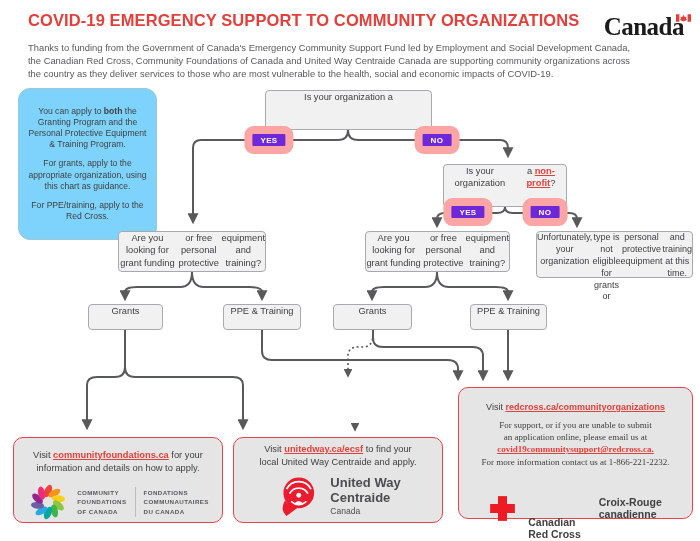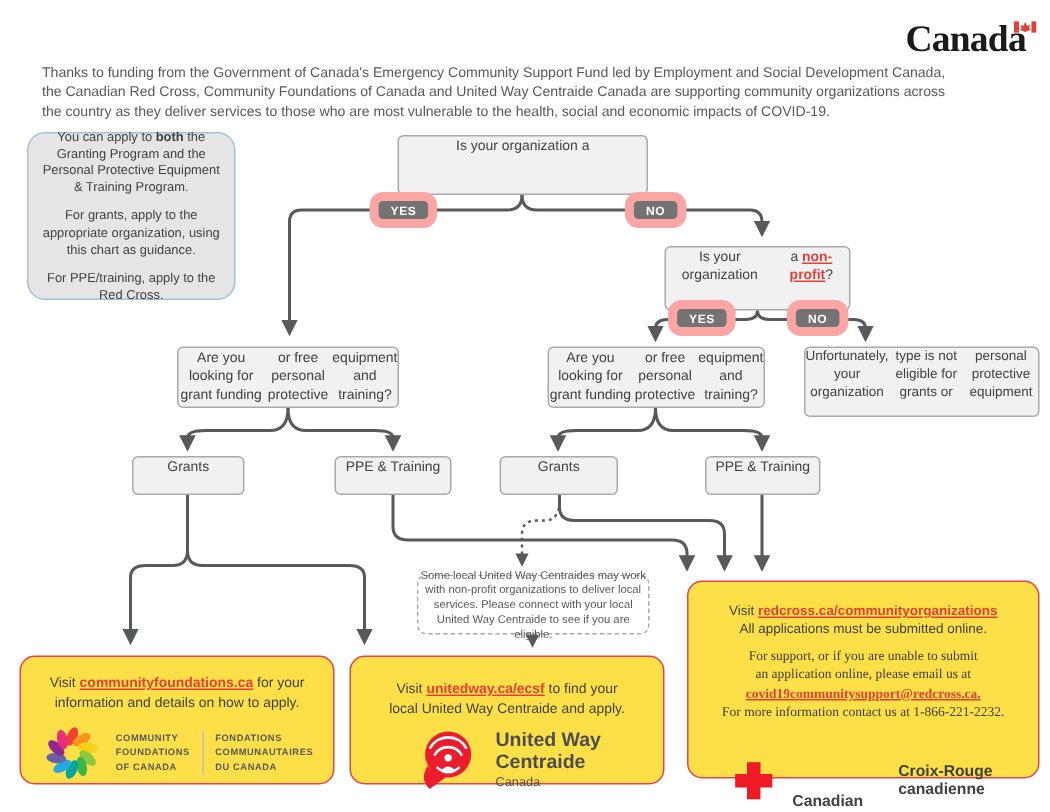--- a/index.html
+++ b/index.html
@@ -7,44 +7,44 @@
     font-family:"Liberation Sans", sans-serif;overflow:hidden;}
   
   .title{position:absolute;left:28px;top:11px;font-size:16.5px;font-weight:bold;
     color:#e2403b;letter-spacing:.1px;white-space:nowrap;}
   .wordmark{position:absolute;right:16px;top:13px;font-family:"Liberation Serif", serif;
     font-size:25px;font-weight:bold;color:#1a1a1a;letter-spacing:-.5px;}
   .wordmark svg{position:absolute;top:1px;right:-7px;}
   .intro{position:absolute;left:28px;top:41px;width:650px;font-size:9.4px;
     color:#58595b;line-height:1.4;}
   
-  .infobox{position:absolute;left:18px;top:88px;width:139px;height:112px;
-    background:#e5e5e5;border:1px solid #9fc3d8;border-radius:12px;
+  .infobox{position:absolute;left:18px;top:88px;width:139px;height:152px;
+    background:#7dd3fc;border:1px solid #9fc3d8;border-radius:12px;
     font-size:8.6px;color:#414042;text-align:center;line-height:1.3;
     display:flex;flex-direction:column;justify-content:center;padding:4px 7px;box-sizing:border-box;z-index:2;}
   .infobox p{margin:4px 0;}
   
   .node{position:absolute;background:#f1f1f2;border:1px solid #a7a9ac;border-radius:4px;
     display:flex;flex-direction:row;justify-content:center;text-align:center;
     font-size:9.3px;color:#414042;line-height:1.32;z-index:2;box-sizing:border-box;}
   .node.small{font-size:9px;}
   .rlink{color:#e2403b;font-weight:bold;text-decoration:underline;cursor:pointer;}
-  .pill{position:absolute;z-index:3;background:#737373;color:#fff;font-weight:bold;
-    font-size:8px;padding:1.5px 8px;border-radius:9px;border:6px solid #fca5a5;
+  .pill{position:absolute;z-index:3;background:#6d28d9;color:#fff;font-weight:bold;
+    font-size:8px;padding:1.5px 8px;border-radius:9px;border:8px solid #fca5a5;
     transform:translate(-50%,-50%);letter-spacing:.4px;}
   .dottedbox{position:absolute;left:278px;top:383px;width:155px;height:40px;
     background:#fff;border:1.2px dashed #a7a9ac;border-radius:6px;z-index:2;
     font-size:7.5px;color:#58595b;line-height:1.3;display:flex;flex-direction:column;
     justify-content:center;text-align:center;box-sizing:border-box;}
   
   svg.connectors{position:absolute;left:0;top:0;z-index:1;}
   .flowline{fill:none;stroke:#58595b;stroke-width:2;}
   .flowline.dotted{stroke-dasharray:2,2.6;stroke-width:1.6;}
   
-  .card{position:absolute;background:#fde047;border:1.5px solid #e8434b;border-radius:10px;
+  .card{position:absolute;background:#e5e5e5;border:1.5px solid #e8434b;border-radius:10px;
     z-index:2;text-align:center;color:#414042;box-sizing:border-box;}
   .card .cline{font-size:9.3px;line-height:1.35;}
   .logo-row{display:flex;align-items:center;justify-content:center;}
   .cfc-col{font-size:6.2px;font-weight:bold;color:#58595b;letter-spacing:.4px;
     text-align:left;line-height:1.55;}
   .cfc-div{width:1px;height:30px;background:#bcbec0;margin:0 8px;}
   .uw-text{text-align:left;margin-left:9px;color:#4d4d4f;}
   .uw-text .l1,.uw-text .l2{font-size:13px;font-weight:bold;line-height:1.12;}
   .uw-text .l3{font-size:8.5px;margin-top:1px;}
   .rc-col{font-size:10.5px;font-weight:bold;color:#414042;text-align:left;line-height:1.2;}
@@ -70,20 +70,21 @@
     <path class="flowline" d="M437,272 Q437,287 449,287 L496,287 Q508,287 508,292 L508,299" marker-end="url(#arw)"></path>
     <path class="flowline" d="M125,330 L125,367 Q125,377 115,377 L97,377 Q87,377 87,385 L87,428" marker-end="url(#arw)"></path>
     <path class="flowline" d="M125,330 L125,367 Q125,377 135,377 L233,377 Q243,377 243,385 L243,428" marker-end="url(#arw)"></path>
     <path class="flowline" d="M262,330 L262,351 Q262,360 272,360 L448,360 Q458,360 458,369 L458,379" marker-end="url(#arw)"></path>
     <path class="flowline" d="M373,330 L373,338 Q373,347 383,347 L473,347 Q483,347 483,356 L483,379" marker-end="url(#arw)"></path>
     <path class="flowline dotted" d="M373,334 Q373,347 363,347 L358,347 Q348,347 348,356 L348,376" marker-end="url(#arw)"></path>
     <path class="flowline" d="M508,330 L508,379" marker-end="url(#arw)"></path>
     <path class="flowline dotted" d="M355,424 L355,430" marker-end="url(#arw)"></path>
   </svg>
 
+  <div class="title">COVID-19 EMERGENCY SUPPORT TO COMMUNITY ORGANIZATIONS</div>
   <div class="wordmark">
     <span>Canada</span>
     <svg width="15" height="8" viewBox="0 0 20 10">
       <rect x="0" y="0" width="4.5" height="10" fill="#e2403b"></rect>
       <rect x="15.5" y="0" width="4.5" height="10" fill="#e2403b"></rect>
       <polygon points="10,0.5 11.6,3.8 14.2,3.2 13.2,6.4 15.2,7.2 10,9.5 4.8,7.2 6.8,6.4 5.8,3.2 8.4,3.8" fill="#e2403b"></polygon>
     </svg>
   </div>
   <div class="intro">
     <div>Thanks to funding from the Government of Canada's Emergency Community Support Fund led by Employment and Social Development Canada,</div>
@@ -115,46 +116,41 @@
   <div class="node" style="left:365px;top:231px;width:145px;height:41px;">
     <div>Are you looking for grant funding</div>
     <div>or free personal protective</div>
     <div>equipment and training?</div>
   </div>
 
   <div class="node small" style="left:536px;top:231px;width:157px;height:47px;">
     <div>Unfortunately, your organization</div>
     <div>type is not eligible for grants or</div>
     <div>personal protective equipment</div>
+    <div>and training at this time.</div>
   </div>
 
   <div class="node" style="left:88px;top:304px;width:75px;height:26px;">
       <div>Grants</div>
     </div>
   <div class="node" style="left:223px;top:304px;width:78px;height:26px;">
       <div>PPE &amp; Training</div>
     </div>
   <div class="node" style="left:333px;top:304px;width:79px;height:26px;">
       <div>Grants</div>
     </div>
   <div class="node" style="left:470px;top:304px;width:77px;height:26px;">
       <div>PPE &amp; Training</div>
     </div>
 
   <div class="pill" style="left:269px;top:140px;">YES</div>
   <div class="pill" style="left:437px;top:140px;">NO</div>
   <div class="pill" style="left:468px;top:212px;">YES</div>
   <div class="pill" style="left:545px;top:212px;">NO</div>
 
-  <div class="dottedbox">
-    <div>Some local United Way Centraides may work</div>
-    <div>with non-profit organizations to deliver local</div>
-    <div>services. Please connect with your local</div>
-    <div>United Way Centraide to see if you are eligible.</div>
-  </div>
 
   <div class="card" style="left:13px;top:437px;width:210px;height:86px;padding-top:11px;">
     <div class="cline"><span>Visit </span><span class="rlink">communityfoundations.ca</span><span> for your</span></div>
     <div class="cline">information and details on how to apply.</div>
     <div class="logo-row" style="margin-top:7px;">
       <svg width="42" height="42" viewBox="-21 -21 42 42">
         <ellipse transform="rotate(0) translate(0,-11) rotate(24)" rx="3.4" ry="6.6" fill="#ef4136"></ellipse>
         <ellipse transform="rotate(36) translate(0,-11) rotate(24)" rx="3.4" ry="6.6" fill="#f7941d"></ellipse>
         <ellipse transform="rotate(72) translate(0,-11) rotate(24)" rx="3.4" ry="6.6" fill="#f7d117"></ellipse>
         <ellipse transform="rotate(108) translate(0,-11) rotate(24)" rx="3.4" ry="6.6" fill="#8dc63f"></ellipse>
@@ -172,21 +168,21 @@
       </div>
       <div class="cfc-div"></div>
       <div class="cfc-col">
         <div>FONDATIONS</div>
         <div>COMMUNAUTAIRES</div>
         <div>DU CANADA</div>
       </div>
     </div>
   </div>
 
-  <div class="card" style="left:233px;top:437px;width:210px;height:86px;padding-top:15px;">
+  <div class="card" style="left:233px;top:437px;width:210px;height:86px;padding-top:5px;">
     <div class="cline"><span>Visit </span><span class="rlink">unitedway.ca/ecsf</span><span> to find your</span></div>
     <div class="cline">local United Way Centraide and apply.</div>
     <div class="logo-row" style="margin-top:5px;">
       <svg width="46" height="46" viewBox="0 0 60 60">
         <circle cx="31" cy="26" r="20" fill="#ed1b2e"></circle>
         <path d="M13,36 Q6,48 15,56 L30,45 Q18,42 13,36 Z" fill="#ed1b2e"></path>
         <path d="M15,21 A18,18 0 0 1 47,21" stroke="#fff" stroke-width="2.4" fill="none"></path>
         <path d="M19,27 A13.5,13.5 0 0 1 43,27" stroke="#fff" stroke-width="2.2" fill="none"></path>
         <circle cx="31" cy="29" r="3.2" fill="#fff"></circle>
         <path d="M25,40 Q31,33 37,40 L31,42 Z" fill="#fff"></path>
@@ -195,21 +191,20 @@
       <div class="uw-text">
         <div class="l1">United Way</div>
         <div class="l2">Centraide</div>
         <div class="l3">Canada</div>
       </div>
     </div>
   </div>
 
   <div class="card" style="left:458px;top:387px;width:235px;height:132px;padding-top:13px;font-size:9px;">
     <div class="cline" style="font-size:9px;"><span>Visit </span><span class="rlink">redcross.ca/communityorganizations</span></div>
-    <div class="cline" style="font-size:9px;">All applications must be submitted online.</div>
     <div style="margin-top:6px;font-family:Liberation Serif, serif;">
       <div class="cline" style="font-size:9px;">For support, or if you are unable to submit</div>
       <div class="cline" style="font-size:9px;">an application online, please email us at</div>
       <div class="cline" style="font-size:9px;"><span class="rlink">covid19communitysupport@redcross.ca.</span></div>
       <div class="cline" style="font-size:9px;">For more information contact us at 1-866-221-2232.</div>
     </div>
     <div class="logo-row" style="margin-top:8px;">
       <svg width="27" height="27" viewBox="0 0 24 24">
         <rect x="8" y="1" width="8" height="22" fill="#ed1c24"></rect>
         <rect x="1" y="8" width="22" height="8" fill="#ed1c24"></rect>

